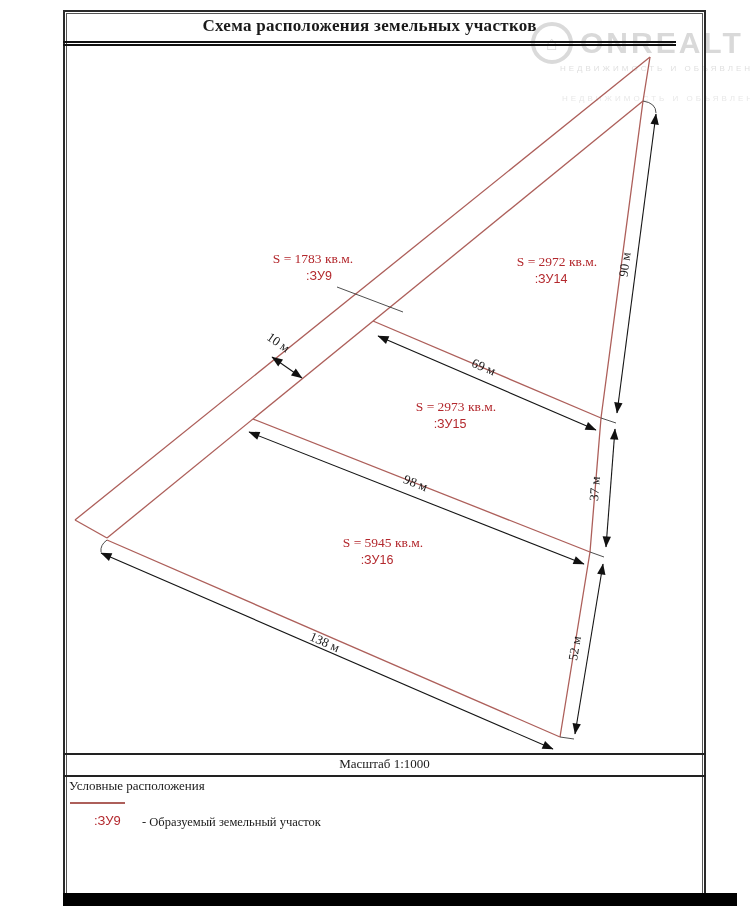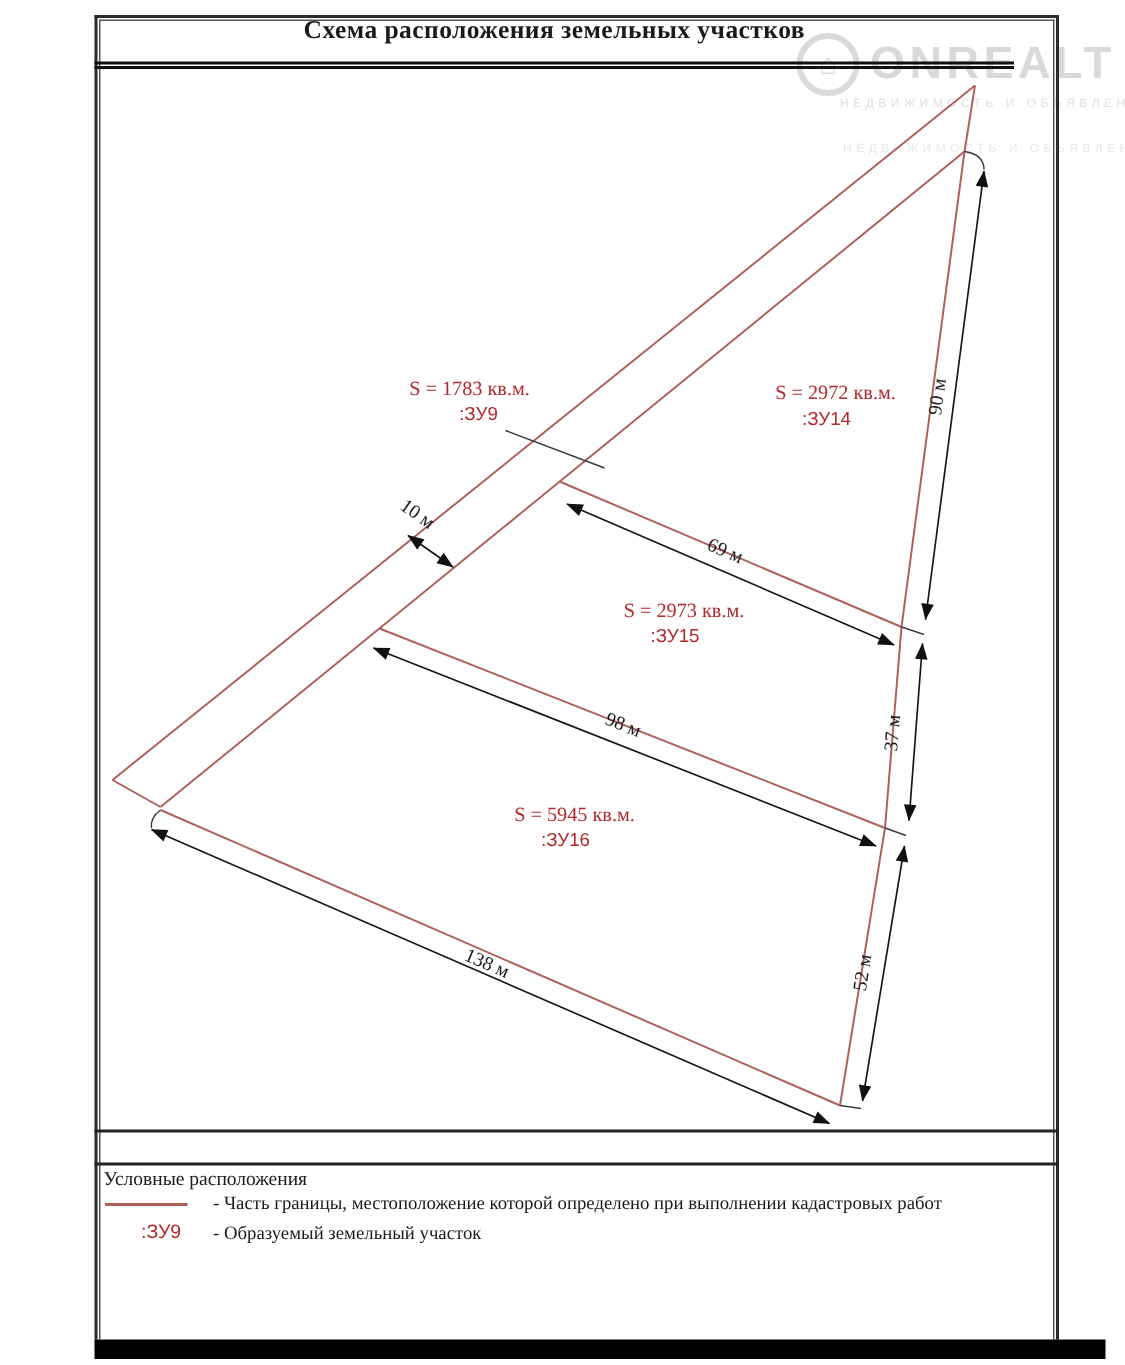--- a/index.html
+++ b/index.html
@@ -31,21 +31,21 @@
     position:absolute; left:63px; top:10px; width:639px; height:881px;
     border:2px solid #2a2a2a; border-bottom:none; z-index:2;
   }
   .frame::before {
     content:""; position:absolute; left:1px; right:1px; top:1px; bottom:0;
     border:1px solid #555; border-bottom:none; pointer-events:none;
   }
   .titlebar {
     position:absolute; left:63px; top:10px; width:613px; height:31px;
     border-bottom:5px double #111; z-index:3;
-    display:flex; align-items:flex-start; justify-content:center;
+    display:flex; align-items:center; justify-content:center;
   }
   .title-text { font-weight:bold; font-size:17px; letter-spacing:.3px; }
 
   .hrule { position:absolute; left:63px; width:643px; height:1.5px; background:#222; z-index:3; }
   .rule-scale-top { top:753px; }
   .rule-scale-bottom { top:775px; }
 
   .scale-label {
     position:absolute; left:63px; top:756px; width:643px; text-align:center;
     font-size:13px; z-index:3;
@@ -82,25 +82,25 @@
   <div class="wm-tagline wm-tag1">НЕДВИЖИМОСТЬ И ОБЪЯВЛЕНИЯ</div>
   <div class="wm-tagline wm-tag2">НЕДВИЖИМОСТЬ И ОБЪЯВЛЕНИЯ</div>
 
   <div class="frame"></div>
 
   <div class="titlebar">
     <span class="title-text">Схема расположения земельных участков</span>
   </div>
 
   <div class="hrule rule-scale-top"></div>
+  <div class="scale-label">Масштаб 1:1000</div>
   <div class="hrule rule-scale-bottom"></div>
 
   <div class="legend-heading">Условные расположения</div>
   <div class="legend-line-sample"></div>
-  <div class="legend-text-1">- Часть границы, местоположение которой определено при выполнении кадастровых работ</div>
   <div class="legend-symbol-2">:ЗУ9</div>
   <div class="legend-text-2">- Образуемый земельный участок</div>
 
   <div class="bottom-bar"></div>
 
   <svg class="diagram" width="750" height="910" viewBox="0 0 750 910">
     <defs>
       <marker id="arr" viewBox="0 0 12 10" markerWidth="12" markerHeight="10" refX="11" refY="5" orient="auto-start-reverse" markerUnits="userSpaceOnUse">
         <path d="M0.5,0.8 L11.5,5 L0.5,9.2 Z" fill="#111"></path>
       </marker>

